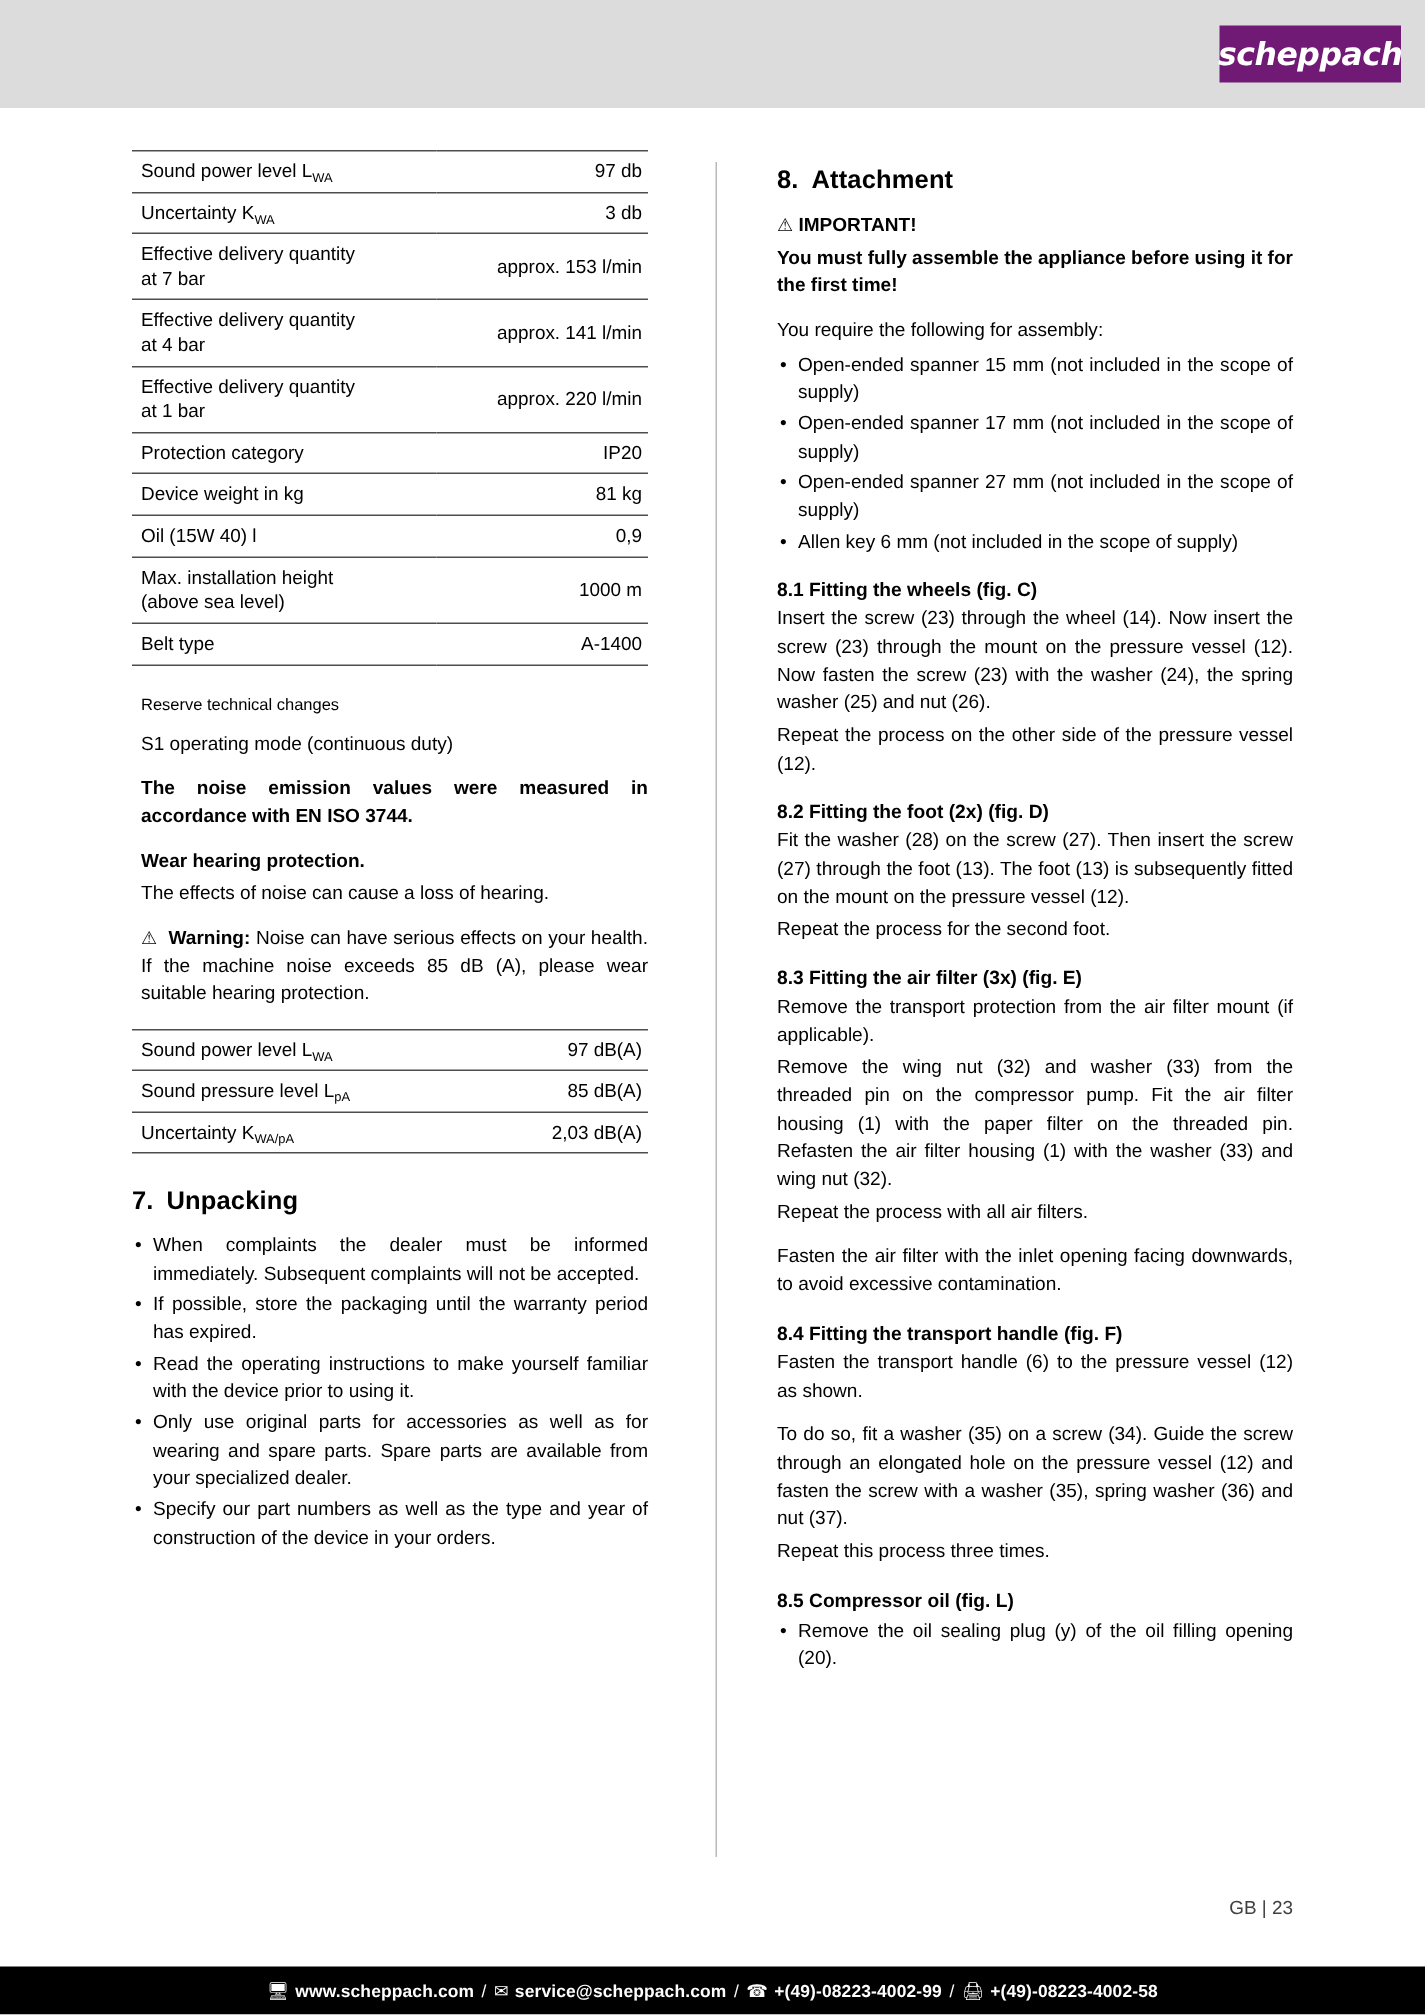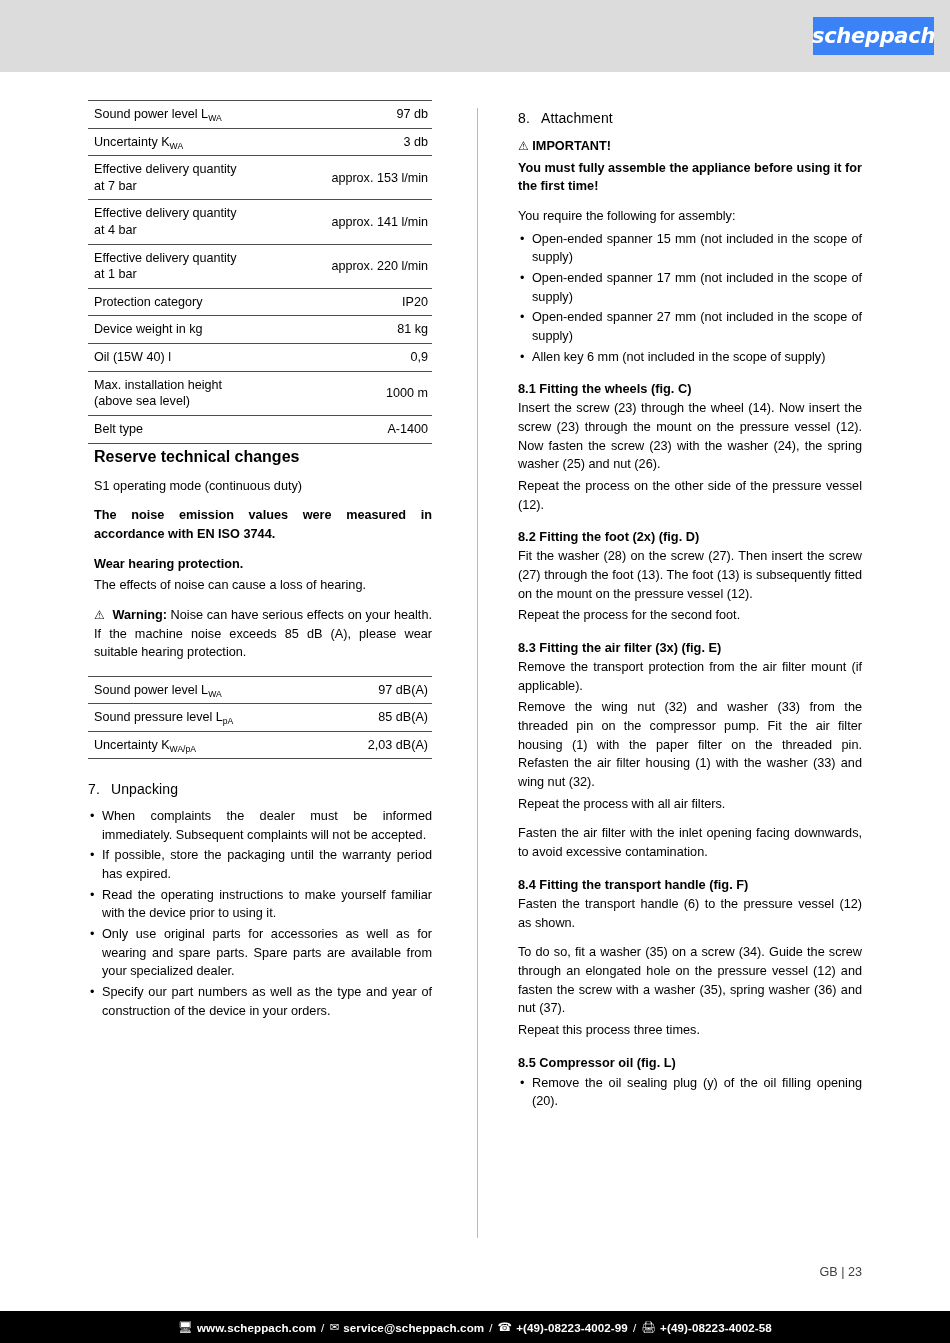--- a/index.html
+++ b/index.html
@@ -25,21 +25,21 @@
     width: 950px;
     height: 72px;
     background: #dcdcdc;
   }
   .logo-box {
     position: absolute;
     top: 17px;
     right: 16px;
     width: 121px;
     height: 38px;
-    background: #3b82f6;
+    background: #701a75;
     display: flex;
     align-items: center;
     justify-content: center;
   }
   .logo-text {
     color: #ffffff;
     font-family: "DejaVu Sans", sans-serif;
     font-weight: bold;
     font-style: italic;
     font-size: 21px;
@@ -105,22 +105,22 @@
   }
   table.noise tr:first-child td { border-top: 1px solid #4d4d4d; }
   table.noise td.val { text-align: right; white-space: nowrap; }
   
   p, li { font-size: 12.7px; line-height: 1.47; margin: 0; }
   .para { margin-top: 11px; text-align: justify; }
   .para.nojust { text-align: left; }
   .tight { margin-top: 3px; }
   .bold { font-weight: bold; }
   h2.section {
-    font-size: 14px;
-    font-weight: normal;
+    font-size: 17px;
+    font-weight: bold;
     margin: 22px 0 10px 0;
     letter-spacing: 0.1px;
   }
   h2.section .num { display: inline-block; width: 23px; }
   h3.sub {
     font-size: 12.8px;
     font-weight: bold;
     margin: 15px 0 1px 0;
   }
   ul.bullets {
@@ -133,21 +133,21 @@
     padding-left: 14px;
     margin-top: 2px;
     text-align: justify;
   }
   ul.bullets li:before {
     content: "•";
     position: absolute;
     left: 2px;
     top: 0;
   }
-  .reserve { font-size: 16px; margin-top: 4px; padding-left: 6px; font-weight: bold; }
+  .reserve { font-size: 11px; margin-top: 20px; padding-left: 6px; }
   .warn-tri {
     font-family: "DejaVu Sans", sans-serif;
     font-size: 12px;
   }
   
   .page-num {
     position: absolute;
     right: 88px;
     bottom: 64px;
     font-size: 12.6px;

